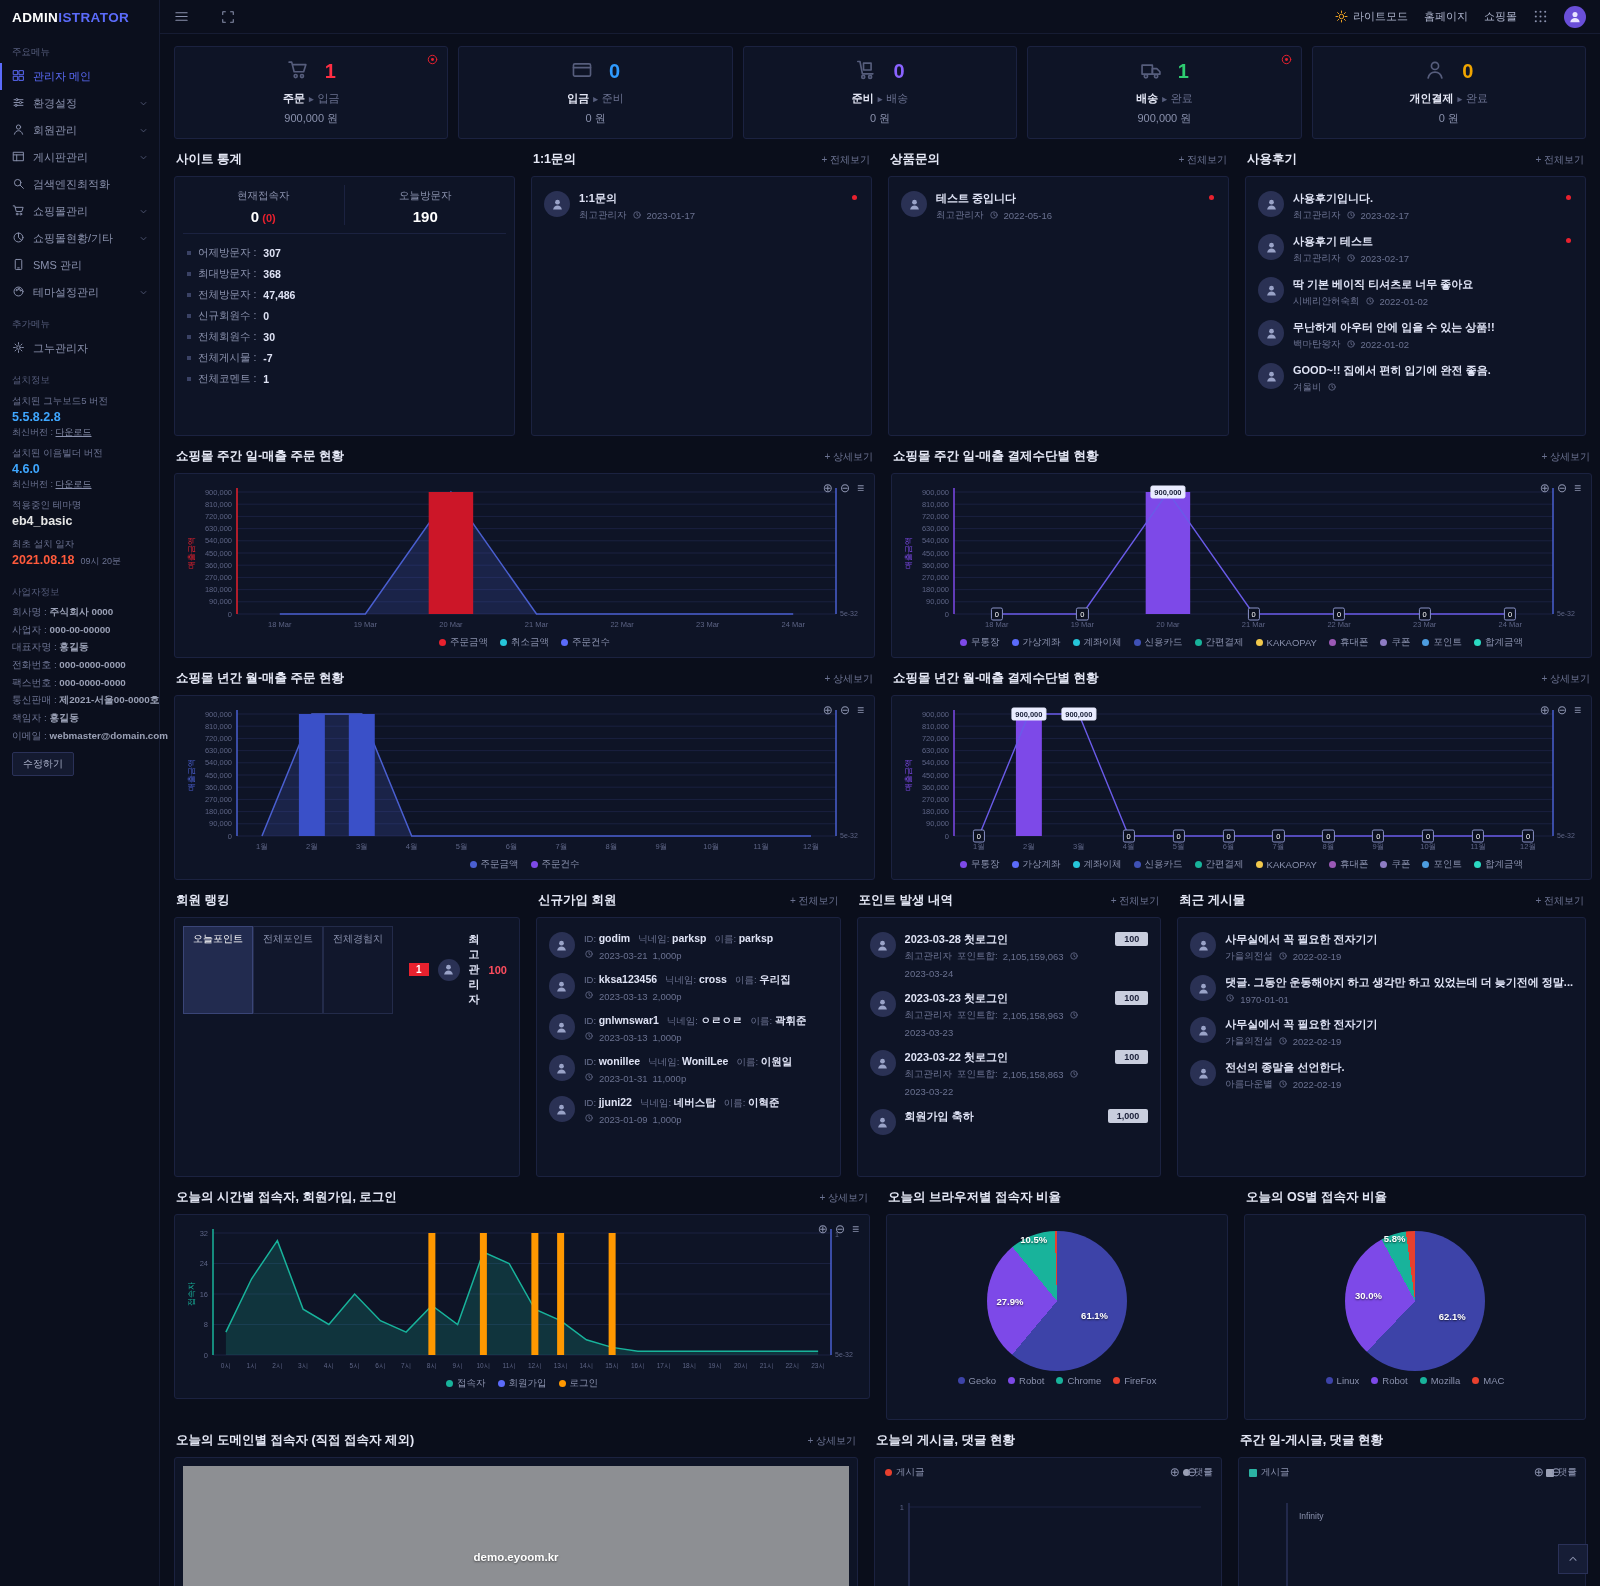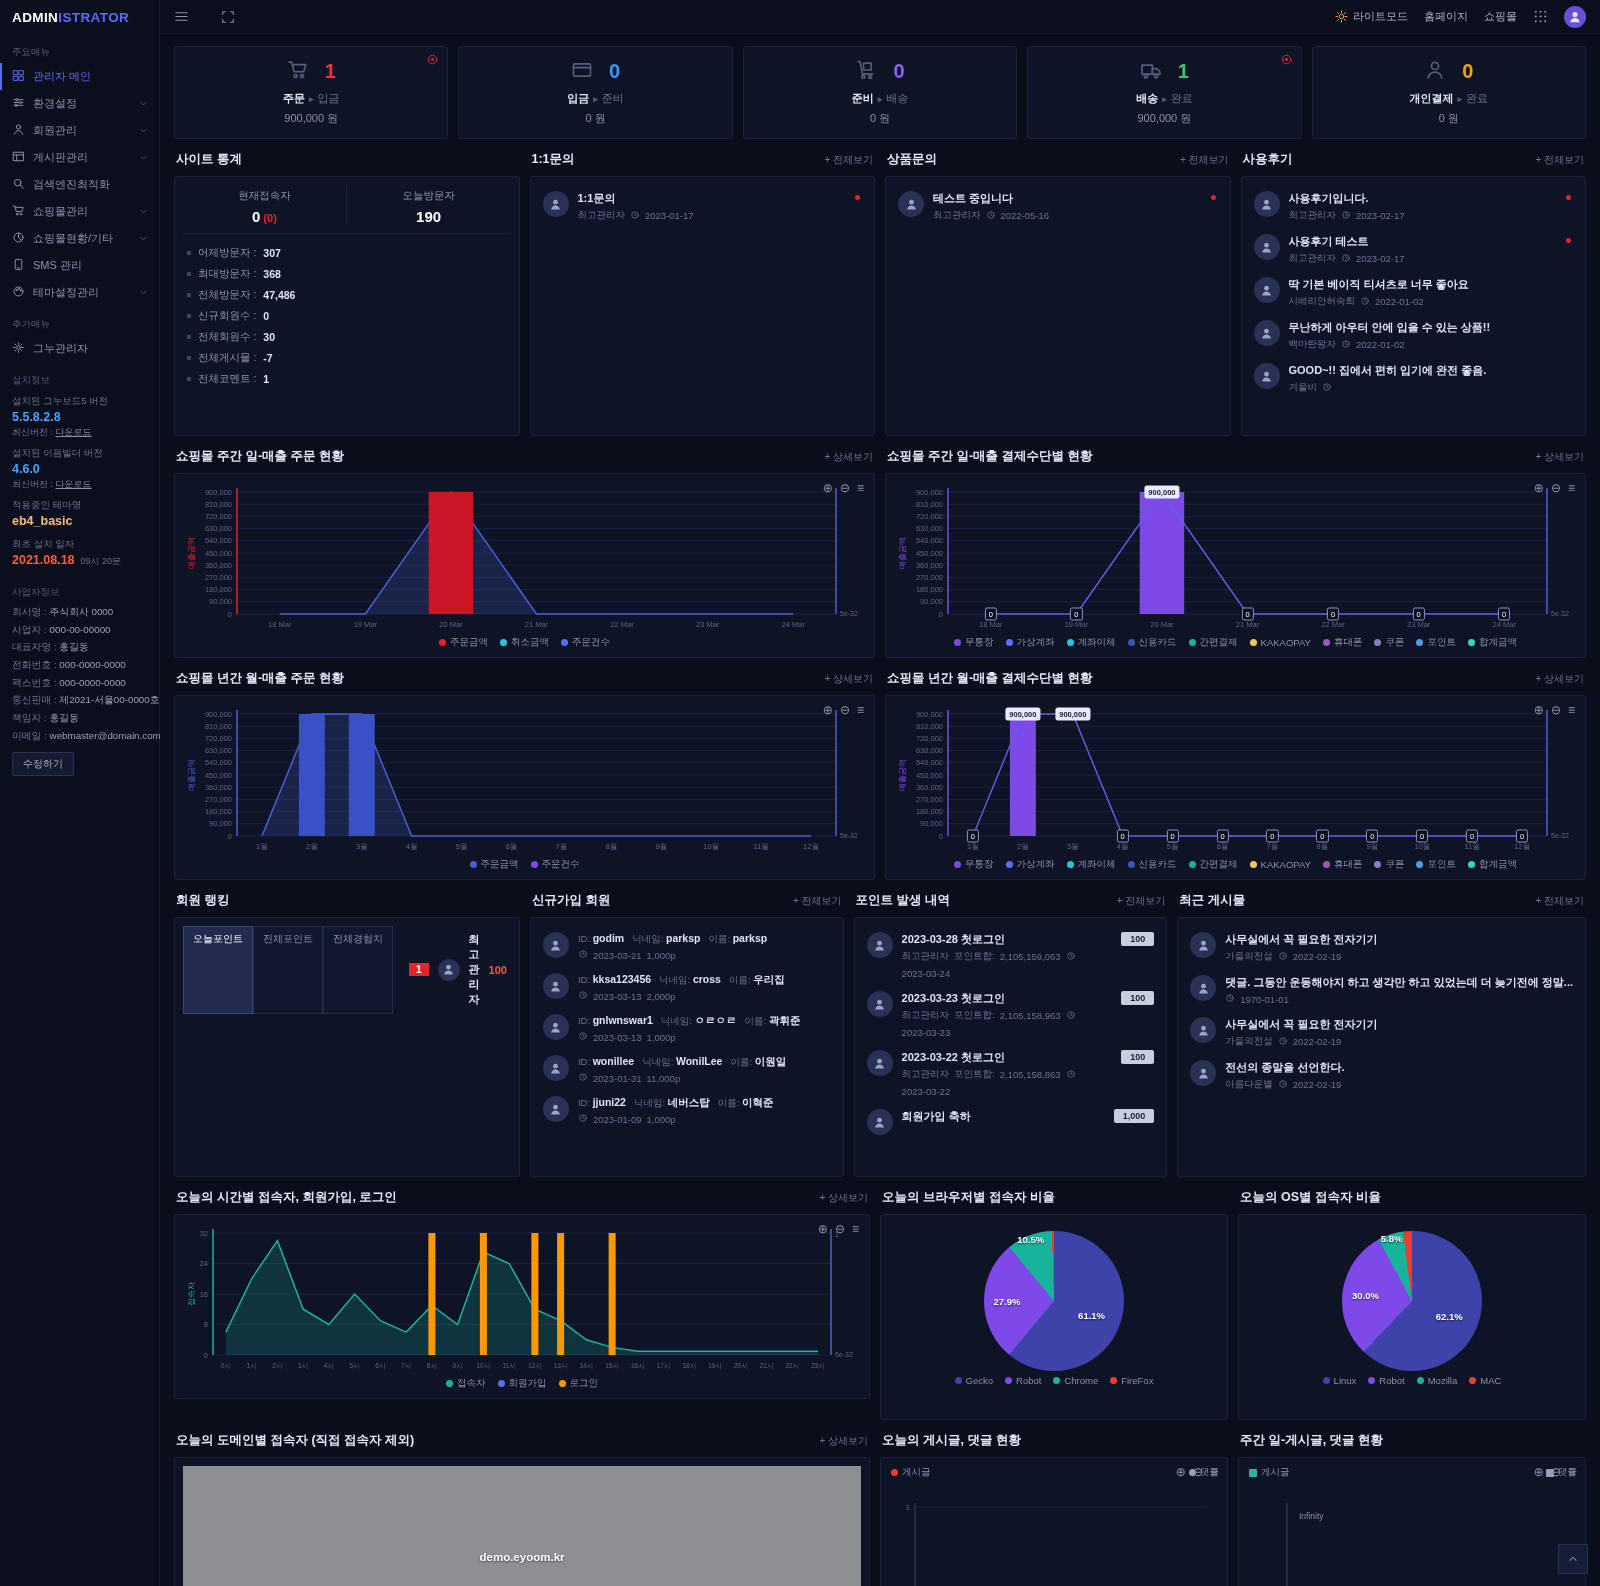--- a/index.html
+++ b/index.html
@@ -15,32 +15,32 @@
   .side-item .lbl{flex:1;font-size:11px;white-space:nowrap}
   .side-item svg{flex-shrink:0}
   .chev{color:#565d7c;display:flex}
   .inst{padding:4px 12px}
   .inst-title{color:#6b7291;font-size:9.5px}
   .inst-ver{font-weight:bold;font-size:12.5px;margin:2px 0;display:flex;align-items:baseline;gap:6px}
   .inst-time{color:#6b7291;font-size:9px;font-weight:normal}
   .inst-extra{color:#6b7291;font-size:9px}
   .inst-extra a{color:#8a91ad;text-decoration:underline;cursor:pointer}
   .biz-row{padding:1px 12px;color:#6b7291;font-size:9.8px;line-height:1.6;white-space:nowrap}
-  .biz-row b{color:#9aa0b5;font-weight:normal}
+  .biz-row b{color:#9aa0b5;font-weight:bold}
   .btn-edit{margin:8px 12px;padding:4px 10px;background:#141a30;border:1px solid #2a3158;color:#aab0c8;font-size:10px;border-radius:2px;cursor:pointer;display:inline-block}
   
   .main{flex:1;display:flex;flex-direction:column;min-width:0}
   .topbar{height:34px;background:#0b0f1d;border-bottom:1px solid #161c33;display:flex;align-items:center;padding:0 14px;gap:32px}
   .tb-icon{color:#8a91ad;cursor:pointer;display:flex}
   .tb-right{margin-left:auto;display:flex;align-items:center;gap:16px}
   .tb-link{color:#aab0c8;font-size:11px;cursor:pointer;display:flex;align-items:center;gap:5px}
   .sun{color:#f5a623;display:flex}
   .avatar{width:22px;height:22px;border-radius:50%;background:#6a4fd8;display:flex;align-items:center;justify-content:center;color:#e8e4ff;cursor:pointer}
   .content{padding:12px 14px;display:flex;flex-direction:column;gap:12px}
-  .row{display:grid;gap:10px}
+  .row{display:grid;gap:16px}
   .quad{grid-template-columns:repeat(4,1fr)}
   .duo{grid-template-columns:1fr 1fr}
   .trio{grid-template-columns:2fr 1fr 1fr}
   
   .stat-row{display:grid;grid-template-columns:repeat(5,1fr);gap:10px}
   .stat-card{position:relative;background:#0e1426;border:1px solid #1b2240;border-radius:3px;padding:12px 8px;text-align:center}
   .stat-top{display:flex;align-items:center;justify-content:center;gap:16px;color:#565d7c}
   .stat-val{font-size:20px;font-weight:bold}
   .stat-lbl{margin-top:8px;font-size:11px;color:#e4e7f5;font-weight:bold}
   .stat-lbl .to{color:#6b7291;font-weight:normal}
@@ -226,21 +226,21 @@
           </div>
           <div class="inst-extra"><span>최신버전 : </span><a>다운로드</a></div>
         </div><div class="inst">
           <div class="inst-title">설치된 이욤빌더 버전</div>
           <div class="inst-ver" style="color:#3fa7ff">
             <span>4.6.0</span>
           </div>
           <div class="inst-extra"><span>최신버전 : </span><a>다운로드</a></div>
         </div><div class="inst">
           <div class="inst-title">적용중인 테마명</div>
-          <div class="inst-ver" style="color:#fdba74">
+          <div class="inst-ver" style="color:#e5e5e5">
             <span>eb4_basic</span>
           </div>
         </div><div class="inst">
           <div class="inst-title">최초 설치 일자</div>
           <div class="inst-ver" style="color:#ff5a3c">
             <span>2021.08.18</span>
             <span class="inst-time">09시 20분</span>
           </div>
         </div><div class="side-label">사업자정보</div><div class="biz-row"><span>회사명 : </span><b>주식회사 0000</b></div><div class="biz-row"><span>사업자 : </span><b>000-00-00000</b></div><div class="biz-row"><span>대표자명 : </span><b>홍길동</b></div><div class="biz-row"><span>전화번호 : </span><b>000-0000-0000</b></div><div class="biz-row"><span>팩스번호 : </span><b>000-0000-0000</b></div><div class="biz-row"><span>통신판매 : </span><b>제2021-서울00-0000호</b></div><div class="biz-row"><span>책임자 : </span><b>홍길동</b></div><div class="biz-row"><span>이메일 : </span><b>webmaster@domain.com</b></div><button class="btn-edit">수정하기</button></div>
   </aside>

